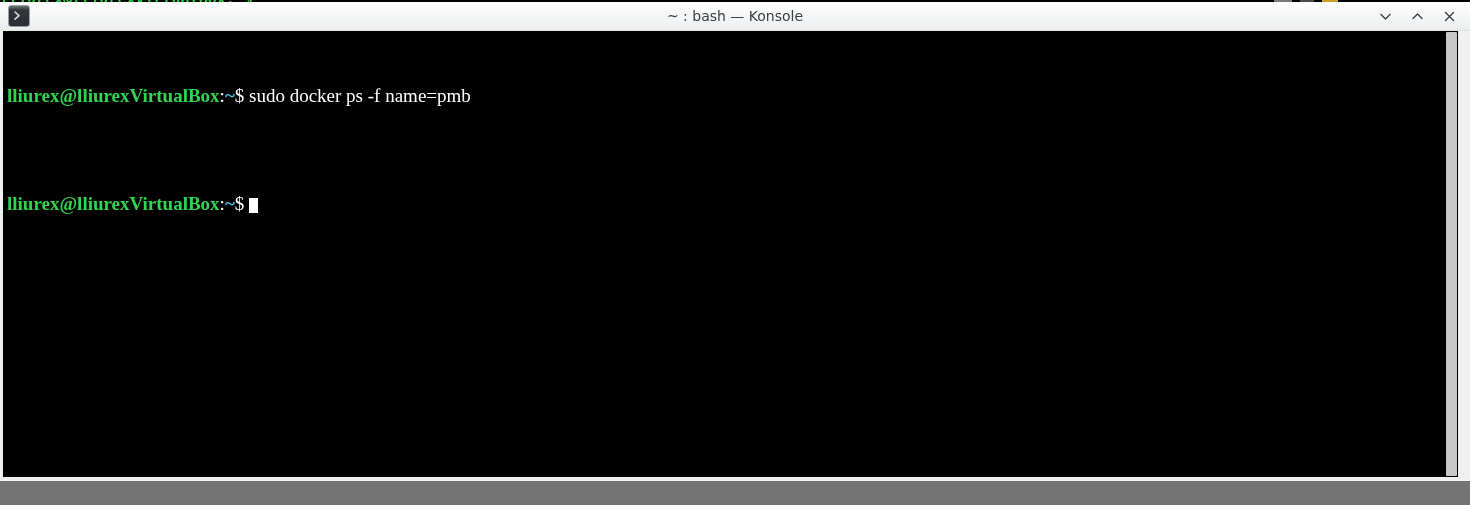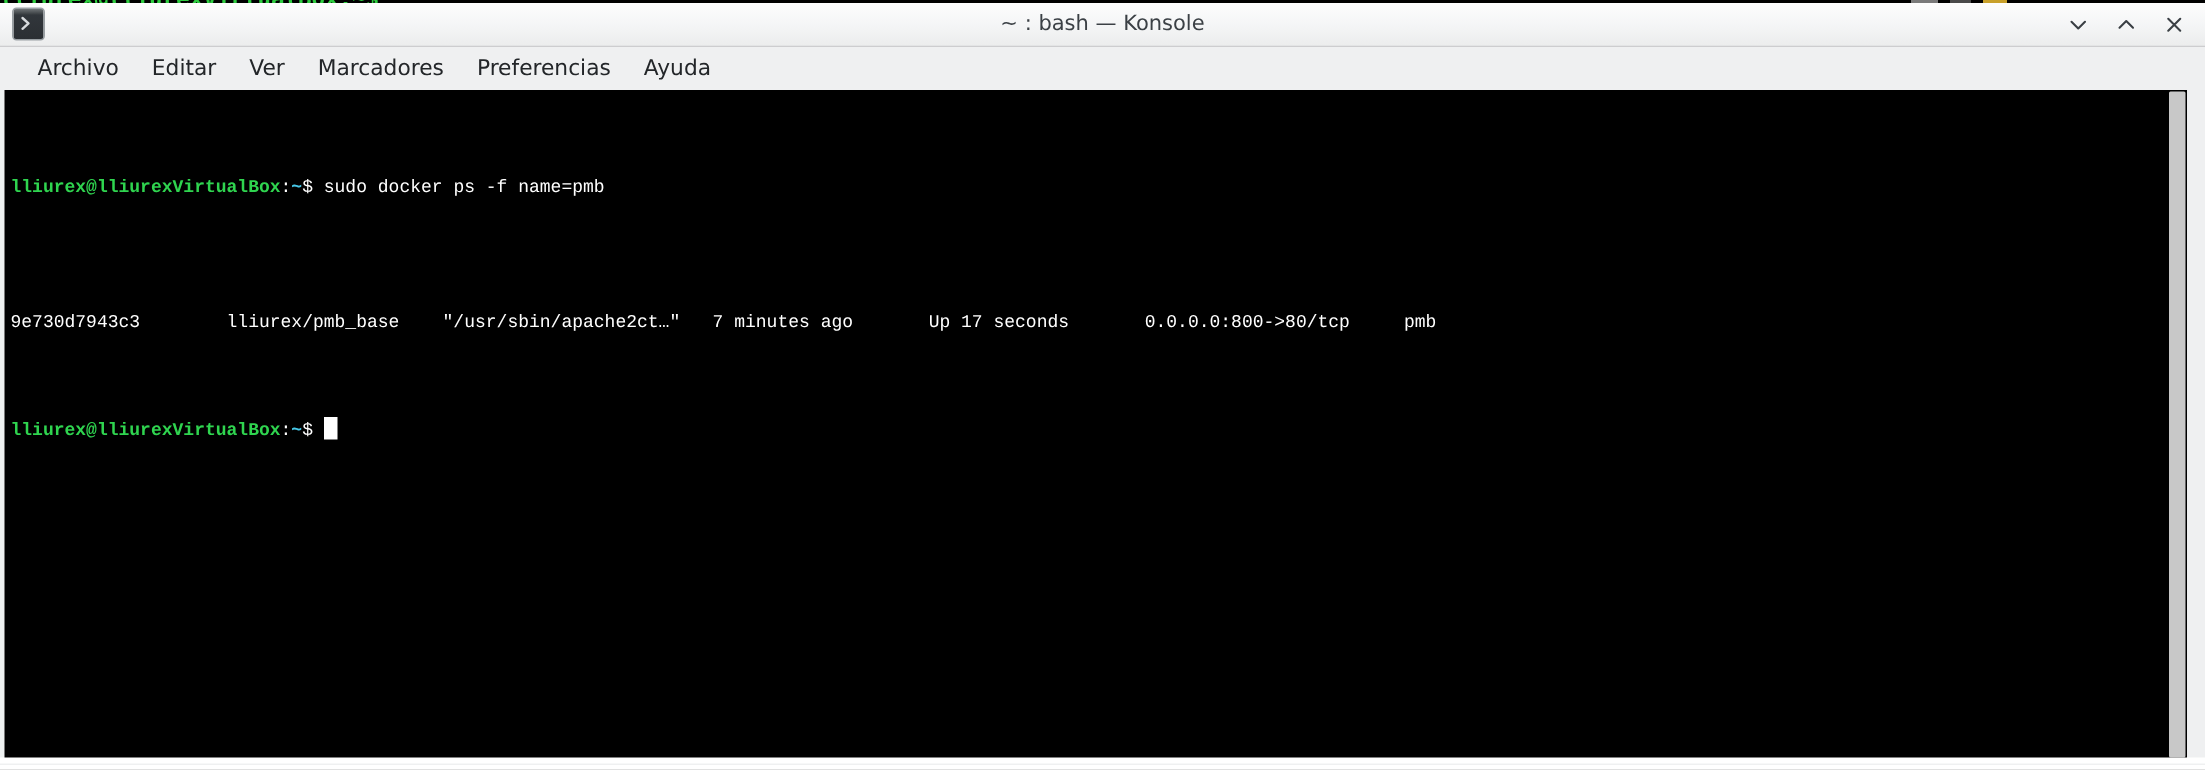--- a/index.html
+++ b/index.html
@@ -142,22 +142,22 @@
     height: 446px;
     background: #000000;
     box-sizing: border-box;
     overflow: hidden;
   }
   #term-text {
     position: absolute;
     left: 4px;
     top: 2px;
     right: 16px;
-    font-family: Liberation Mono, monospace;
-    font-size: 12px;
+    font-family: Liberation Serif, serif;
+    font-size: 19px;
     line-height: 18px;
     white-space: pre;
     color: #ffffff;
     letter-spacing: 0px;
   }
   .ln { display: block; height: 18px; white-space: pre; }
   .g { color: #2fd44f; font-weight: bold; }
   .c { color: #47c8e8; font-weight: bold; }
   .w { color: #ffffff; }
   .cursor {
@@ -235,39 +235,30 @@
         </svg>
       </div>
       <div class="win-btn">
         <svg width="15" height="15" viewBox="0 0 15 15">
           <path d="M3.5 3.5 L11.5 11.5 M11.5 3.5 L3.5 11.5" fill="none" stroke="#3b4045" stroke-width="1.4" stroke-linecap="round"></path>
         </svg>
       </div>
     </div>
   </div>
 
-  <div id="menubar">
-    <div class="menu-item">Archivo</div>
-    <div class="menu-item">Editar</div>
-    <div class="menu-item">Ver</div>
-    <div class="menu-item">Marcadores</div>
-    <div class="menu-item">Preferencias</div>
-    <div class="menu-item">Ayuda</div>
-  </div>
 
   <div id="terminal-wrap">
     <div id="term-border-left"></div>
 
     <div id="terminal">
       <div id="term-text">
 
         <span class="ln"><span class="g">lliurex@lliurexVirtualBox</span><span class="w">:</span><span class="c">~</span><span class="w">$</span><span class="w"> </span><span class="w">sudo docker ps -f name=pmb</span></span>
 
 
-        <span class="ln w">9e730d7943c3        lliurex/pmb_base    "/usr/sbin/apache2ct…"   7 minutes ago       Up 17 seconds       0.0.0.0:800-&gt;80/tcp     pmb</span>
 
         <span class="ln"><span class="g">lliurex@lliurexVirtualBox</span><span class="w">:</span><span class="c">~</span><span class="w">$</span><span class="w"> </span><span class="cursor"></span></span>
 
       </div>
 
       <div id="term-scroll-track">
         <div id="term-scroll-thumb"></div>
       </div>
     </div>
   </div>

